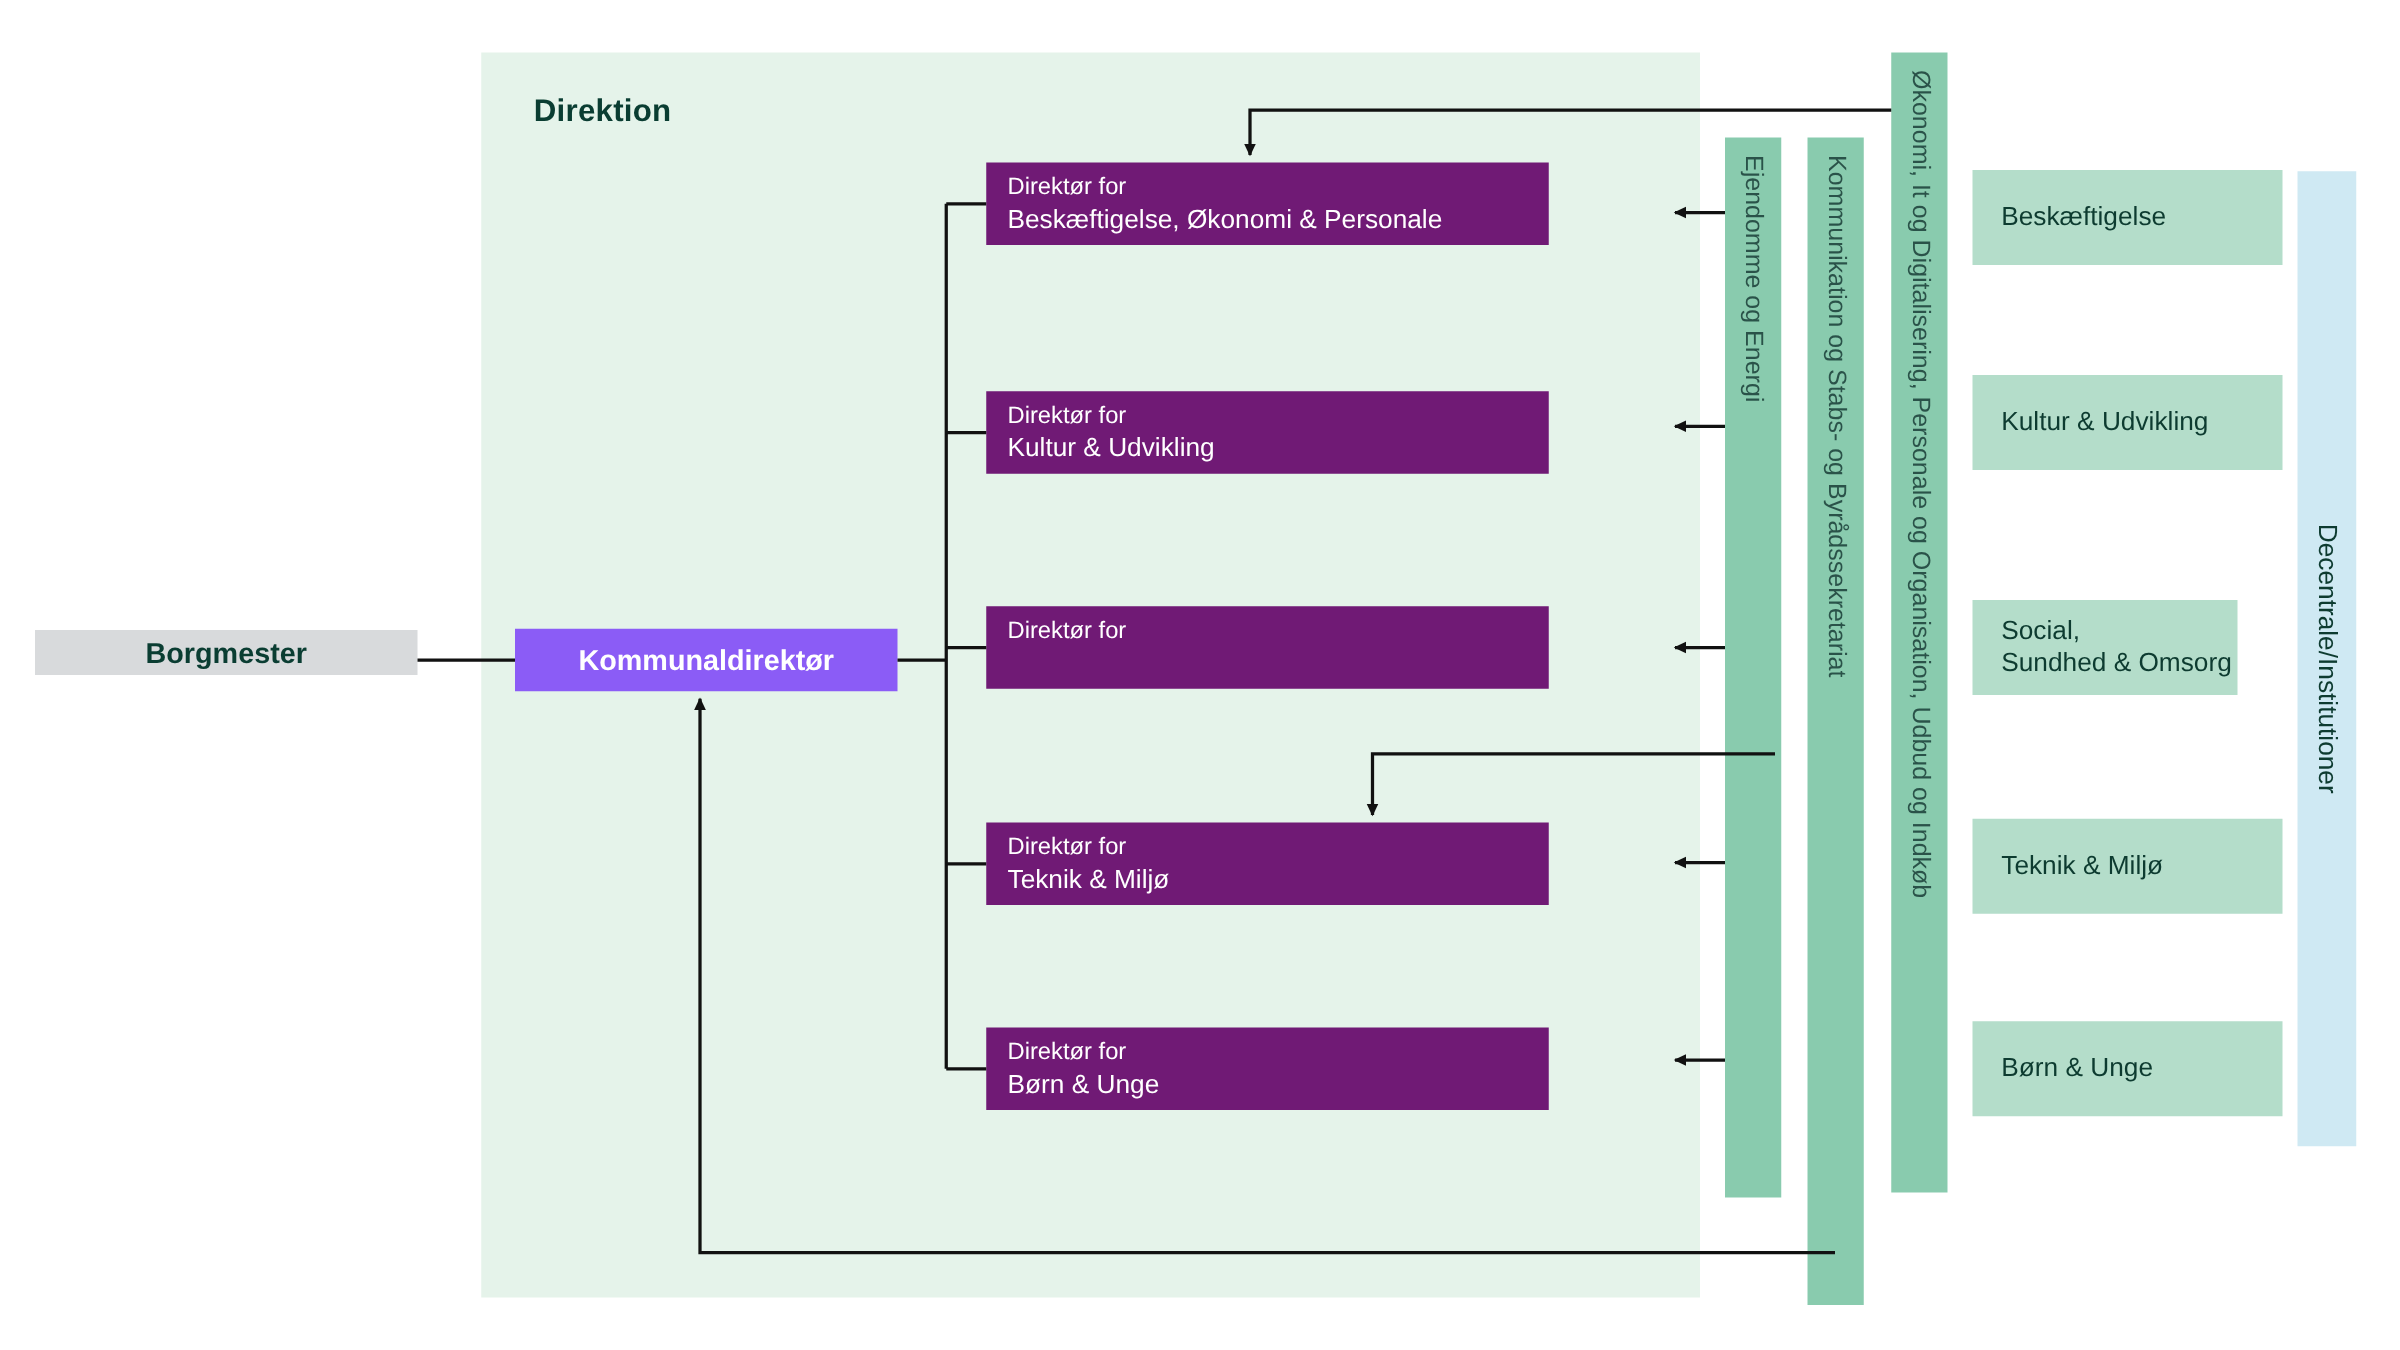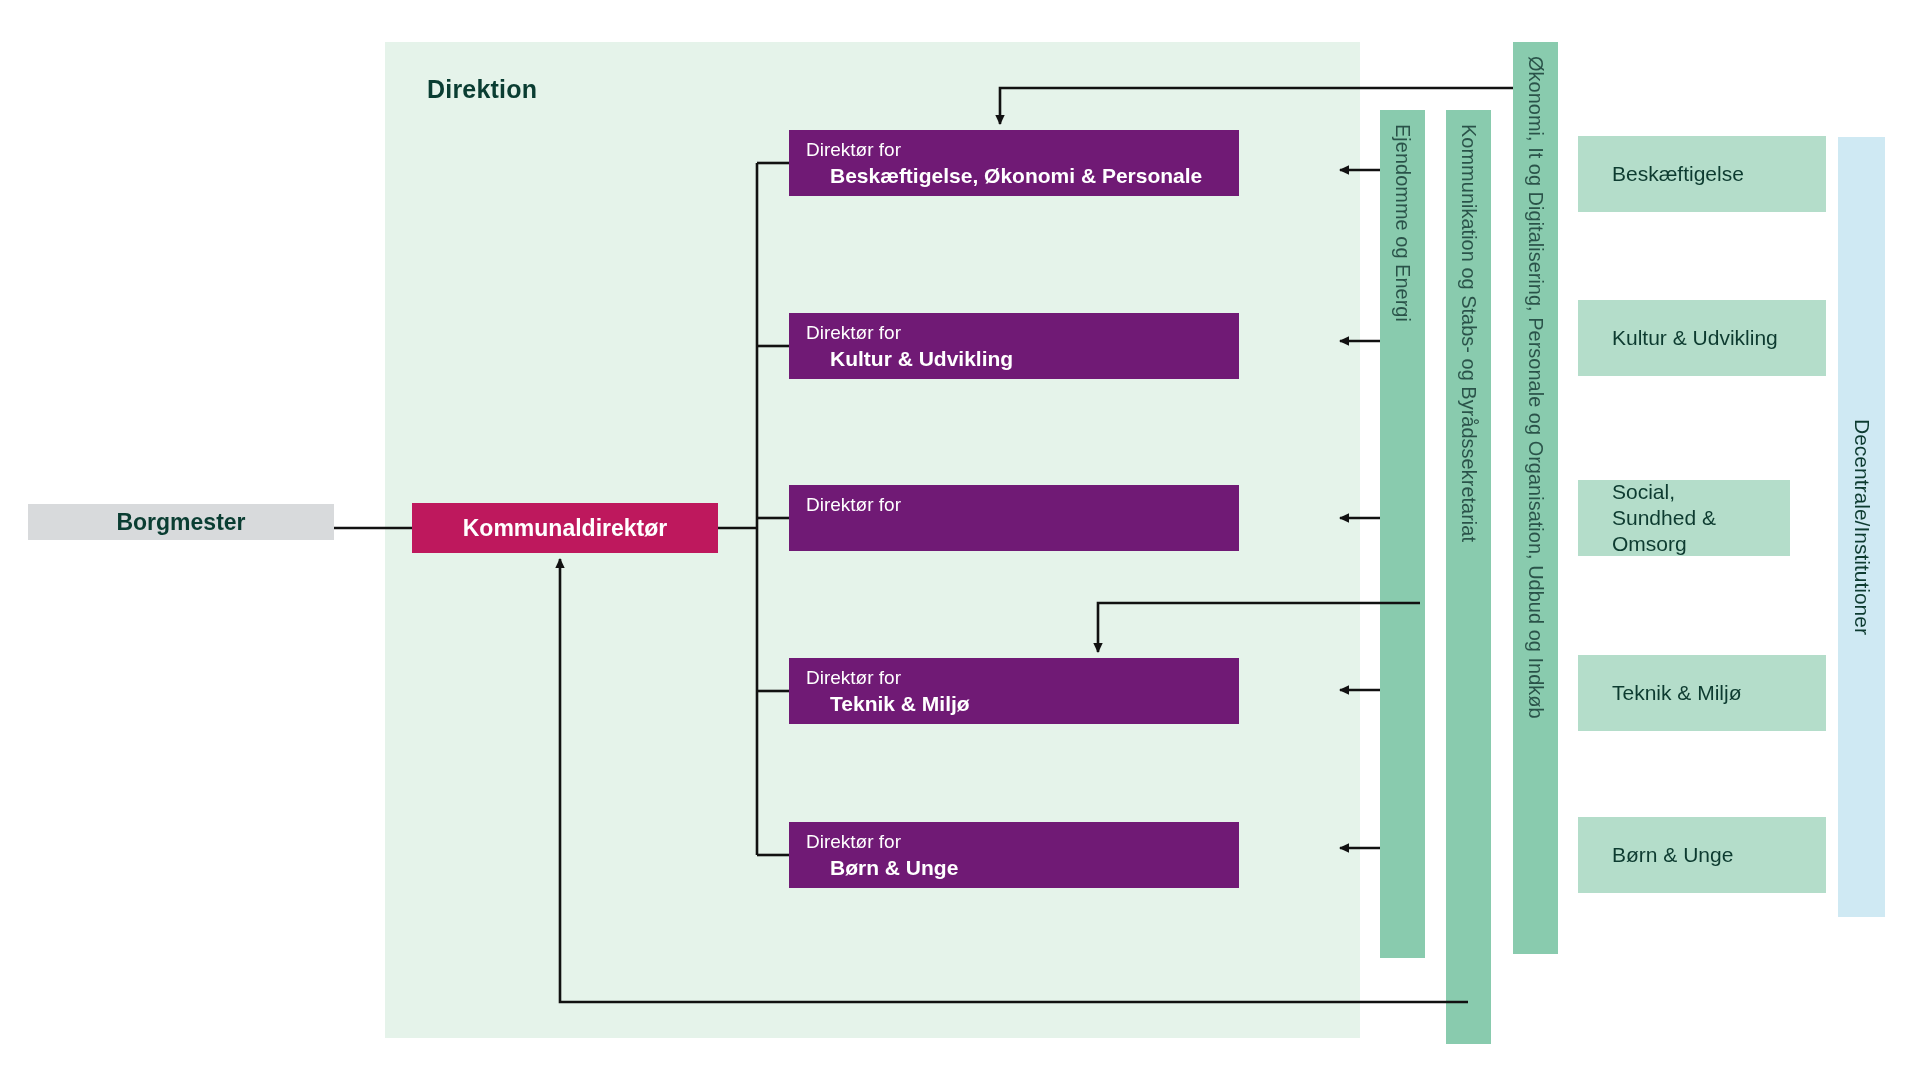--- a/index.html
+++ b/index.html
@@ -24,51 +24,51 @@
   .box{position:absolute;box-sizing:border-box;}
 
   .borgmester{
     left:28px;top:504px;width:306px;height:36px;
     background:#d8dadc;color:#0a3d32;
     font-size:23px;font-weight:bold;
     display:flex;align-items:center;justify-content:center;
   }
   .kommunaldirektor{
     left:412px;top:503px;width:306px;height:50px;
-    background:#be185d;color:#ffffff;
+    background:#8b5cf6;color:#ffffff;
     font-size:23px;font-weight:bold;
     display:flex;align-items:center;justify-content:center;
   }
 
   .dir-box{
     left:789px;width:450px;height:66px;
     background:#701a75;color:#ffffff;
     padding:7px 0 0 17px;
   }
   .dir-box .l1{font-size:19px;font-weight:normal;line-height:25px;}
-  .dir-box .l2{font-size:21px;font-weight:bold;line-height:27px;margin-left:24px;}
+  .dir-box .l2{font-size:21px;font-weight:normal;line-height:27px;}
 
   
   .vband{
     position:absolute;background:#79c4a3;opacity:.88;
   }
   .vband .vtext{
     position:absolute;left:50%;top:0;
     transform:translateX(-50%) ;
     writing-mode:vertical-rl;
     font-size:20px;color:#0d3b30;white-space:nowrap;
     padding-top:14px;
   }
 
   
   .dept{
     position:absolute;background:#b4ddca;
     color:#0d3b30;font-size:21px;
     display:flex;align-items:center;
-    padding-left:34px;box-sizing:border-box;
+    padding-left:23px;box-sizing:border-box;
   }
   .dept span{display:block;line-height:26px;}
 
   
   .decentral{
     position:absolute;left:1838px;top:137px;width:47px;height:780px;
     background:#cfe9f3;
   }
   .decentral .vtext{
     position:absolute;left:50%;top:50%;

